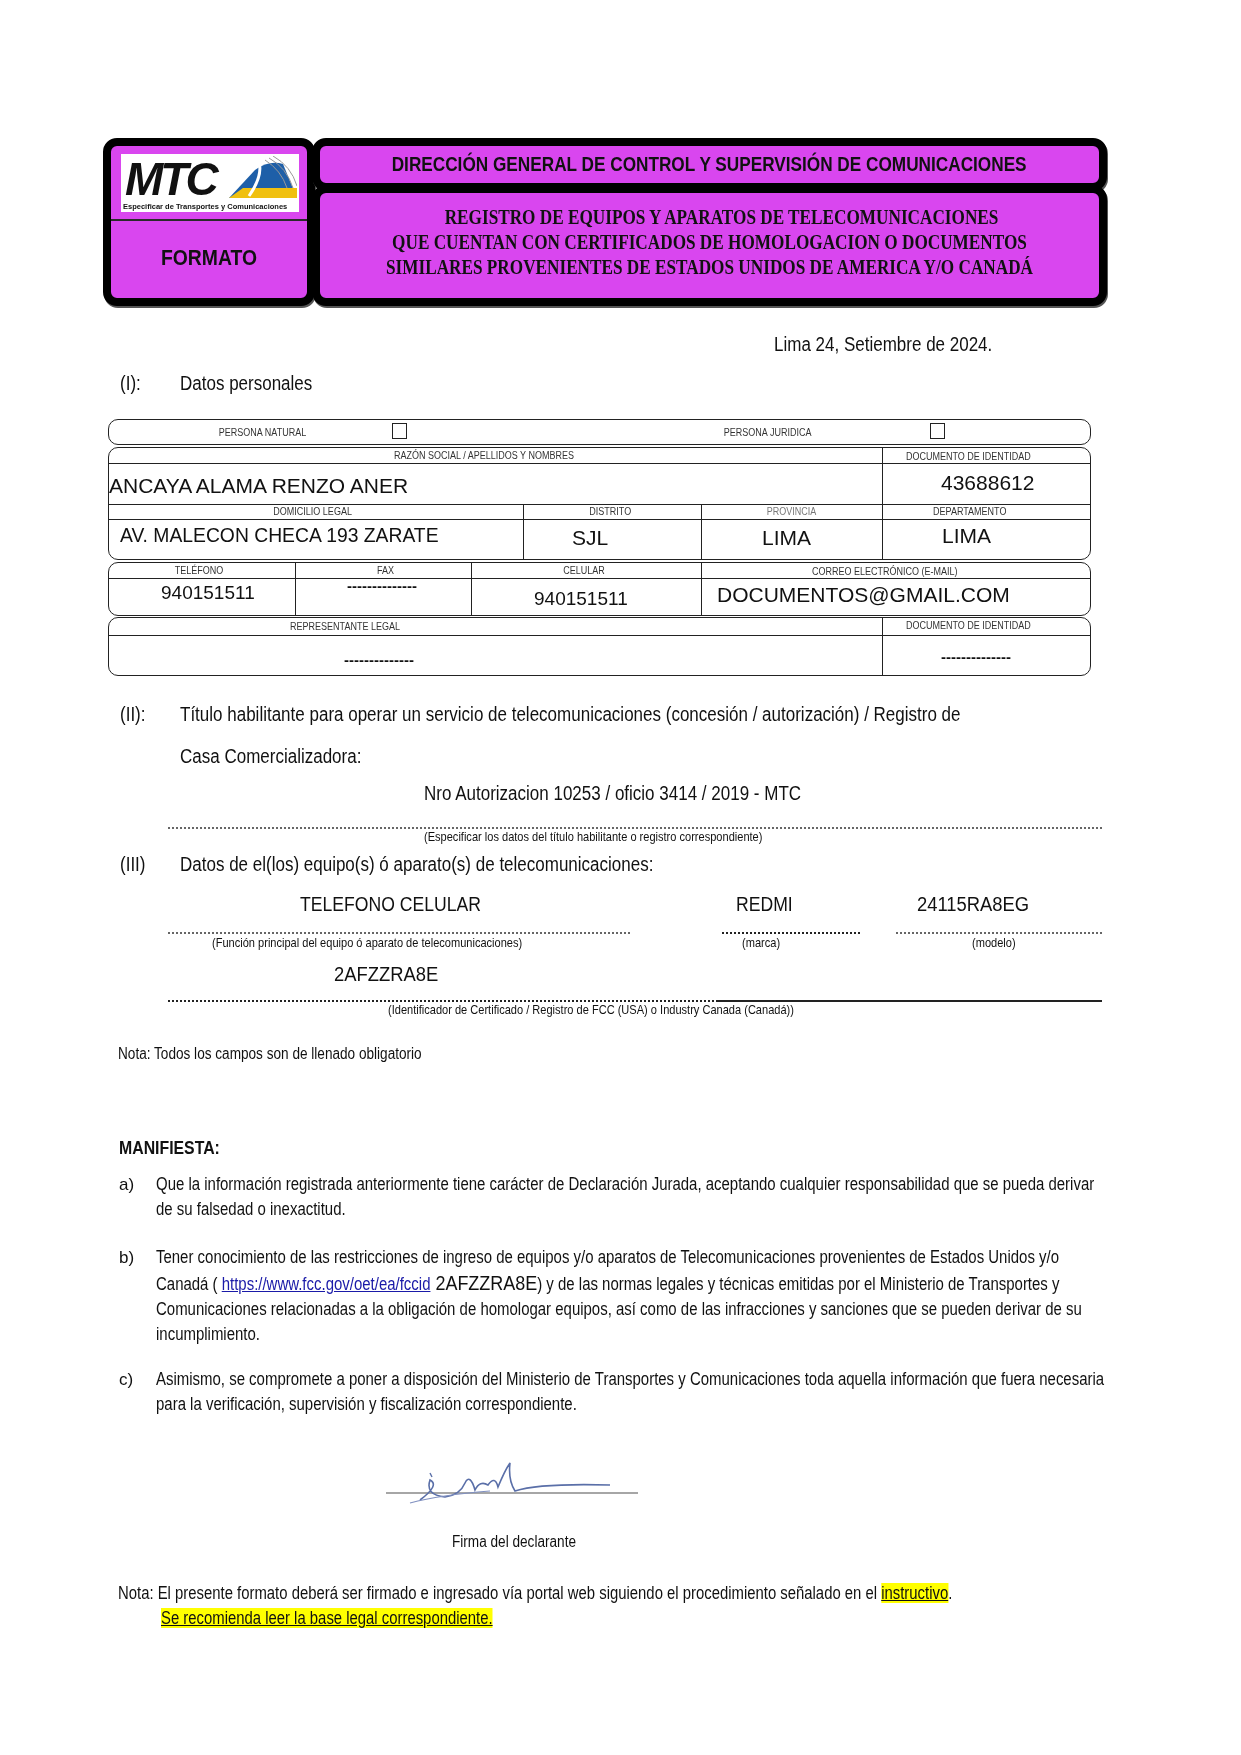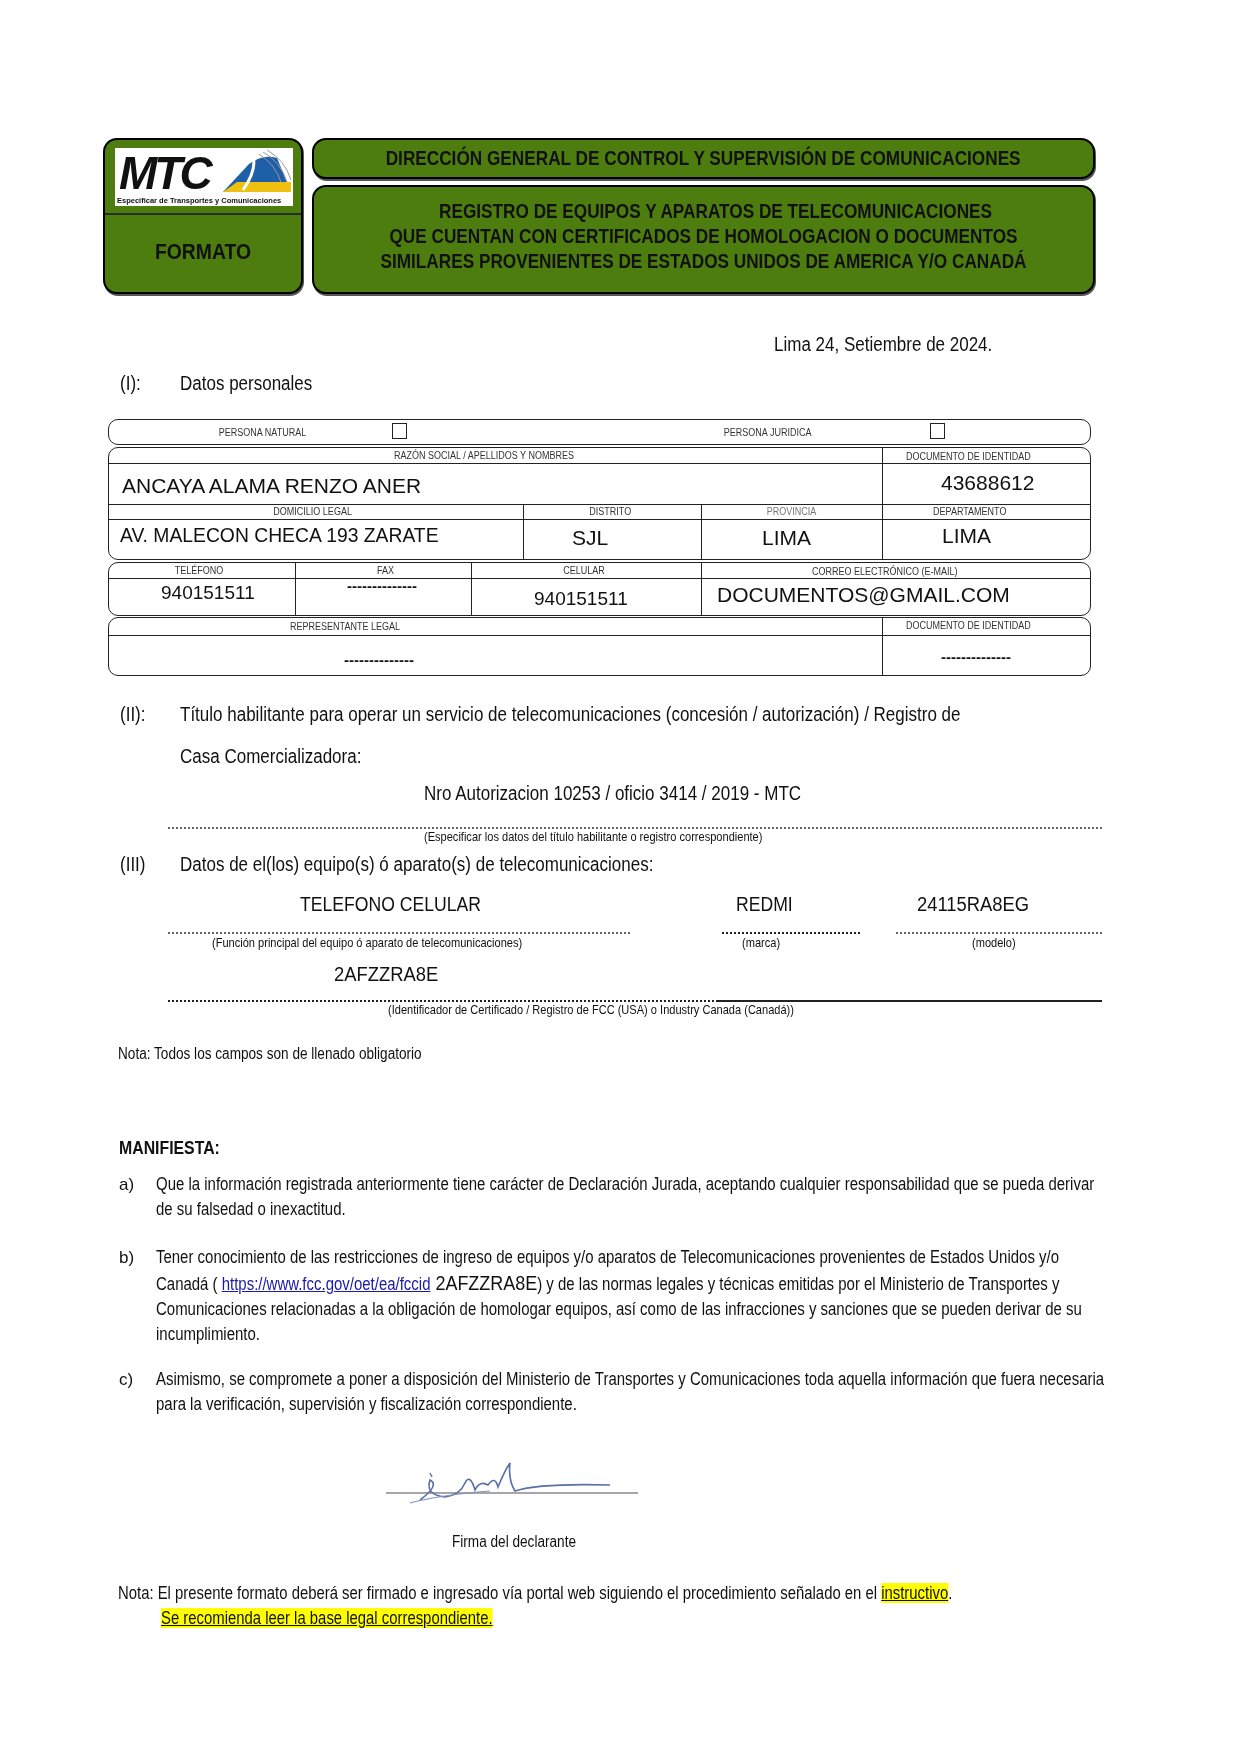--- a/index.html
+++ b/index.html
@@ -1,21 +1,21 @@
 <!DOCTYPE html>
 <html><head>
 <meta charset="utf-8">
 <style>
   html, body { margin:0; padding:0; background:#ffffff; }
   body { width:1241px; height:1755px; position:relative; overflow:hidden;
          font-family:"Liberation Sans", sans-serif; color:#111; }
   .abs { position:absolute; }
   .cond { transform-origin:left top; display:inline-block; white-space:nowrap; }
   
-  .hbox { position:absolute; background:#4d7c0f; border:2px solid #000000; border-radius:14px; box-shadow:1px 2px 0 #555; }
+  .hbox { position:absolute; background:#d946ef; border:8px solid #000000; border-radius:14px; box-shadow:1px 2px 0 #555; }
   .logo { position:absolute; left:10px; top:8px; width:178px; height:58px; background:#fff; }
   .logo .mtc { position:absolute; left:4px; top:-2px; font:italic bold 46px "Liberation Sans", sans-serif; letter-spacing:-3px; color:#111; }
   .logo .sub { position:absolute; left:2px; bottom:1px; font:bold 7.5px "Liberation Sans", sans-serif; color:#111; white-space:nowrap; }
   .hdiv { position:absolute; left:0; right:0; top:73px; border-top:2px solid #2a2a2a; }
   .formato { position:absolute; left:0; right:0; top:72px; bottom:0; display:flex; align-items:center; justify-content:center;
              font:bold 22px "Liberation Sans", sans-serif; transform:scaleX(0.88); }
   .htitle { font-weight:bold; font-size:20px; text-align:center; transform:scaleX(0.86); transform-origin:center; white-space:nowrap; }
   
   .fbox { position:absolute; border:1.5px solid #222; border-radius:10px; background:#fff; }
   .lbl { position:absolute; font-size:10px; color:#333; text-align:center; white-space:nowrap; transform:scaleX(0.9); }
@@ -47,21 +47,21 @@
     <span class="sub">Especificar de Transportes y Comunicaciones</span>
   </div>
   <div class="hdiv"></div>
   <div class="formato">FORMATO</div>
 </div>
 
 <div class="hbox" style="left:312px; top:138px; width:779px; height:37px; display:flex; align-items:center; justify-content:center;">
   <div class="htitle">DIRECCIÓN GENERAL DE CONTROL Y SUPERVISIÓN DE COMUNICACIONES</div>
 </div>
 
-<div class="hbox" style="left:312px; top:185px; width:779px; height:105px;">
+<div class="hbox" style="left:312px; top:185px; width:779px; height:105px;font-family:Liberation Serif, serif;">
   <div class="htitle" style="position:absolute; left:0; right:0; top:13px; padding-left:28px;">REGISTRO DE  EQUIPOS Y APARATOS DE TELECOMUNICACIONES</div>
   <div class="htitle" style="position:absolute; left:0; right:0; top:38px;">QUE CUENTAN CON CERTIFICADOS DE HOMOLOGACION  O DOCUMENTOS</div>
   <div class="htitle" style="position:absolute; left:0; right:0; top:63px;">SIMILARES PROVENIENTES DE ESTADOS UNIDOS DE AMERICA Y/O CANADÁ</div>
 </div>
 
 <div class="abs txt18 cond" style="left:774px; top:333px; transform:scaleX(0.85);">Lima 24, Setiembre de  2024.</div>
 
 <div class="abs txt18 cond" style="left:120px; top:372px; transform:scaleX(0.85);">(I):</div>
 <div class="abs txt18 cond" style="left:180px; top:372px; transform:scaleX(0.85);">Datos personales</div>
 
@@ -75,21 +75,21 @@
 <div class="fbox" style="left:108px; top:447px; width:981px; height:111px;text-decoration:underline;">
   <div class="hl" style="left:0; right:0; top:15px;"></div>
   <div class="hl" style="left:0; right:0; top:56px;"></div>
   <div class="hl" style="left:0; right:0; top:71px;"></div>
   <div class="vl" style="left:773px; top:0; height:111px;"></div>
   <div class="vl" style="left:414px; top:56px; height:55px;"></div>
   <div class="vl" style="left:592px; top:56px; height:55px;"></div>
 
   <span class="lbl" style="left:275px; top:2px;">RAZÓN SOCIAL /  APELLIDOS Y NOMBRES</span>
   <span class="lbl" style="left:790px; top:3px;">DOCUMENTO DE IDENTIDAD</span>
-  <span class="val" style="left:13px; top:26px;">ANCAYA  ALAMA RENZO  ANER</span>
+  <span class="val" style="left:0; top:26px;">ANCAYA  ALAMA RENZO  ANER</span>
   <span class="val" style="left:832px; top:23px;">43688612</span>
 
   <span class="lbl" style="left:160px; top:58px;">DOMICILIO LEGAL</span>
   <span class="lbl" style="left:478px; top:58px;">DISTRITO</span>
   <span class="lbl" style="left:655px; top:58px; color:#777;">PROVINCIA</span>
   <span class="lbl" style="left:820px; top:58px;">DEPARTAMENTO</span>
 
   <span class="val" style="left:11px; top:75px; transform:scaleX(0.92); transform-origin:left;">AV. MALECON CHECA 193 ZARATE</span>
   <span class="val" style="left:463px; top:78px;">SJL</span>
   <span class="val" style="left:653px; top:78px;">LIMA</span>

